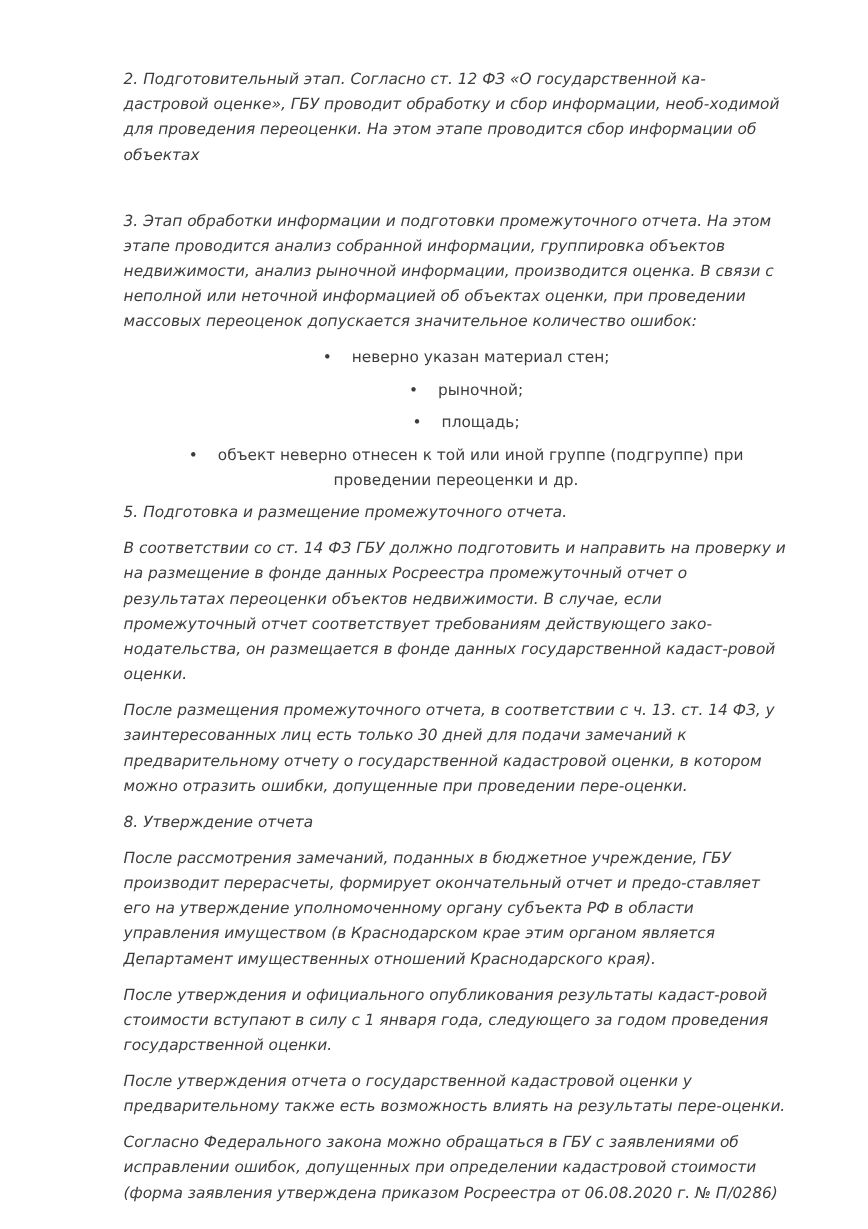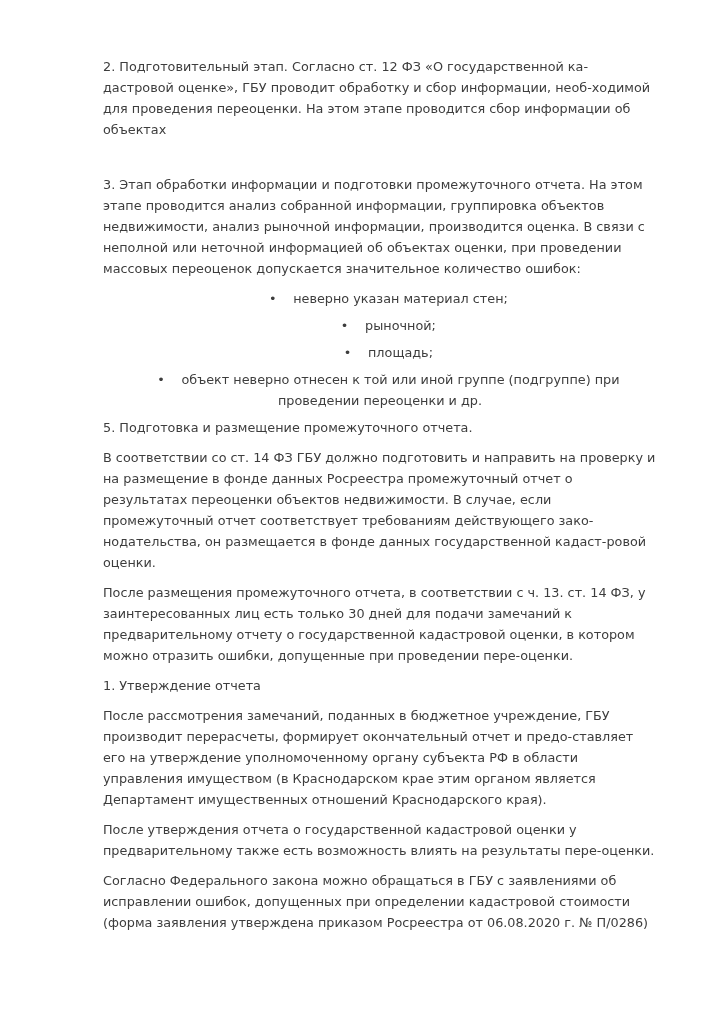--- a/index.html
+++ b/index.html
@@ -8,21 +8,21 @@
     position: relative;
     width: 723px;
     min-height: 1024px;
     background: #ffffff;
     padding: 56px 66px 60px 103px;
     font-family: "DejaVu Sans", "Liberation Sans", sans-serif;
     font-size: 12.8px;
     line-height: 21px;
     color: #3d3d3d;
   }
-  .para { margin: 0 0 9px 0; }
+  .para { margin: 0 0 9px 0; font-style: italic; }
   .space-after-lg { margin-bottom: 34px; }
   .space-after-md { margin-bottom: 24px; }
   .bullet { margin: 0 0 6px 0; text-align: center; }
   .bullet .marker { display: inline-block; width: 41px; }
 </style>
 </head>
 <body>
 
 <div class="page">
 
@@ -38,22 +38,23 @@
 
   <div class="bullet space-after-md"><span class="marker">•</span><span>объект неверно отнесен к той или иной группе (подгруппе) при проведении переоценки и др.</span></div>
 
   <p class="para">5. Подготовка и размещение промежуточного отчета.</p>
 
   <p class="para">В соответствии со ст. 14 ФЗ ГБУ должно подготовить и направить на проверку и на размещение в фонде данных Росреестра промежуточный отчет о результатах переоценки объектов недвижимости. В случае, если промежуточный отчет соответствует требованиям действующего зако-нодательства, он размещается в фонде данных государственной кадаст-ровой оценки.</p>
 
   <p class="para">После размещения промежуточного отчета, в соответствии с ч. 13. ст. 14 ФЗ, у заинтересованных лиц есть только 30 дней для подачи замечаний к предварительному отчету о государственной кадастровой оценки, в котором можно отразить ошибки, допущенные при проведении пере-оценки.</p>
 
 
-  <p class="para">1. Утверждение отчета</p>
+  <p class="para">8. Утверждение отчета</p>
 
   <p class="para">После рассмотрения замечаний, поданных в бюджетное учреждение, ГБУ производит перерасчеты, формирует окончательный отчет и предо-ставляет его на утверждение уполномоченному органу субъекта РФ в области управления имуществом (в Краснодарском крае этим органом является Департамент имущественных отношений Краснодарского края).</p>
 
+  <p class="para">После утверждения и официального опубликования результаты кадаст-ровой стоимости вступают в силу с 1 января года, следующего за годом проведения государственной оценки.</p>
 
   <p class="para">После утверждения отчета о государственной кадастровой оценки у предварительному также есть возможность влиять на результаты пере-оценки.</p>
 
   <p class="para">Согласно Федерального закона можно обращаться в ГБУ с заявлениями об исправлении ошибок, допущенных при определении кадастровой стоимости (форма заявления утверждена приказом Росреестра от 06.08.2020 г. № П/0286)</p>
 
 </div>
 
 </body></html>

